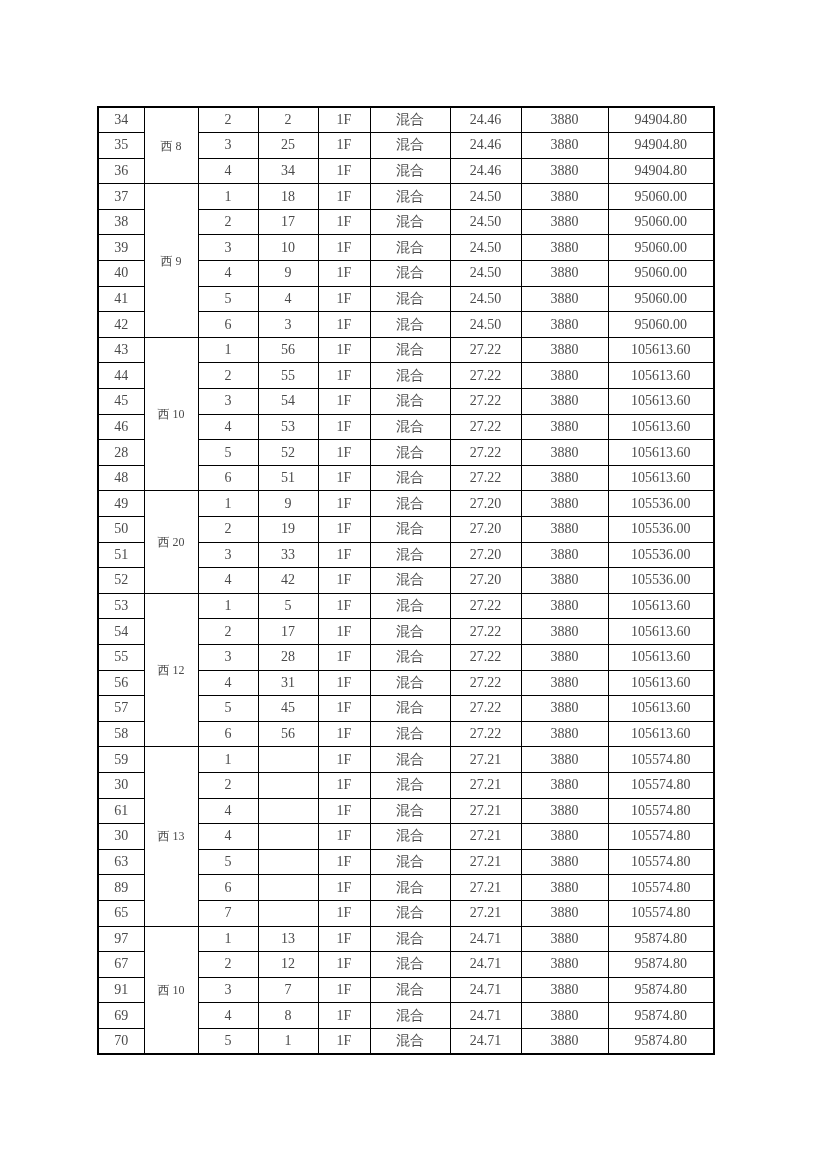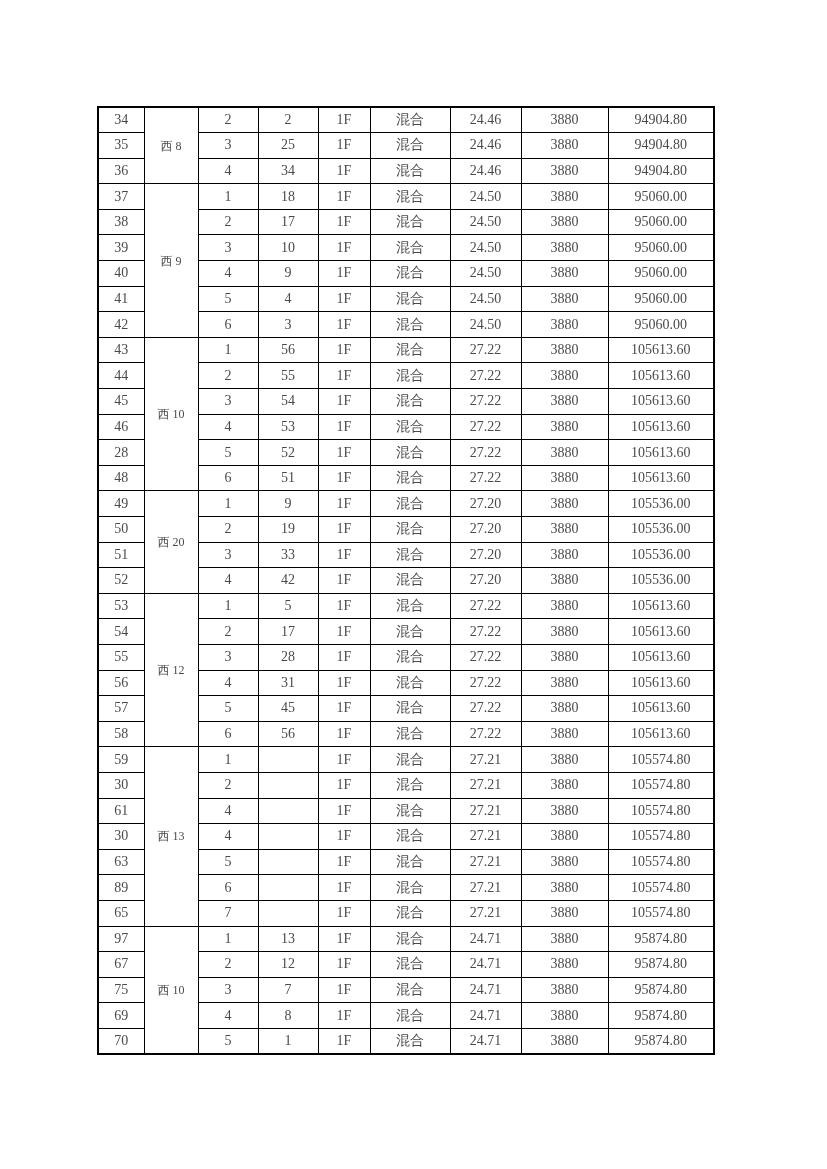--- a/index.html
+++ b/index.html
@@ -401,21 +401,21 @@
           <td>67</td>
           <td>2</td>
           <td>12</td>
           <td>1F</td>
           <td>混合</td>
           <td>24.71</td>
           <td>3880</td>
           <td>95874.80</td>
         </tr>
         <tr>
-          <td>75</td>
+          <td>91</td>
           <td>3</td>
           <td>7</td>
           <td>1F</td>
           <td>混合</td>
           <td>24.71</td>
           <td>3880</td>
           <td>95874.80</td>
         </tr>
         <tr>
           <td>69</td>

